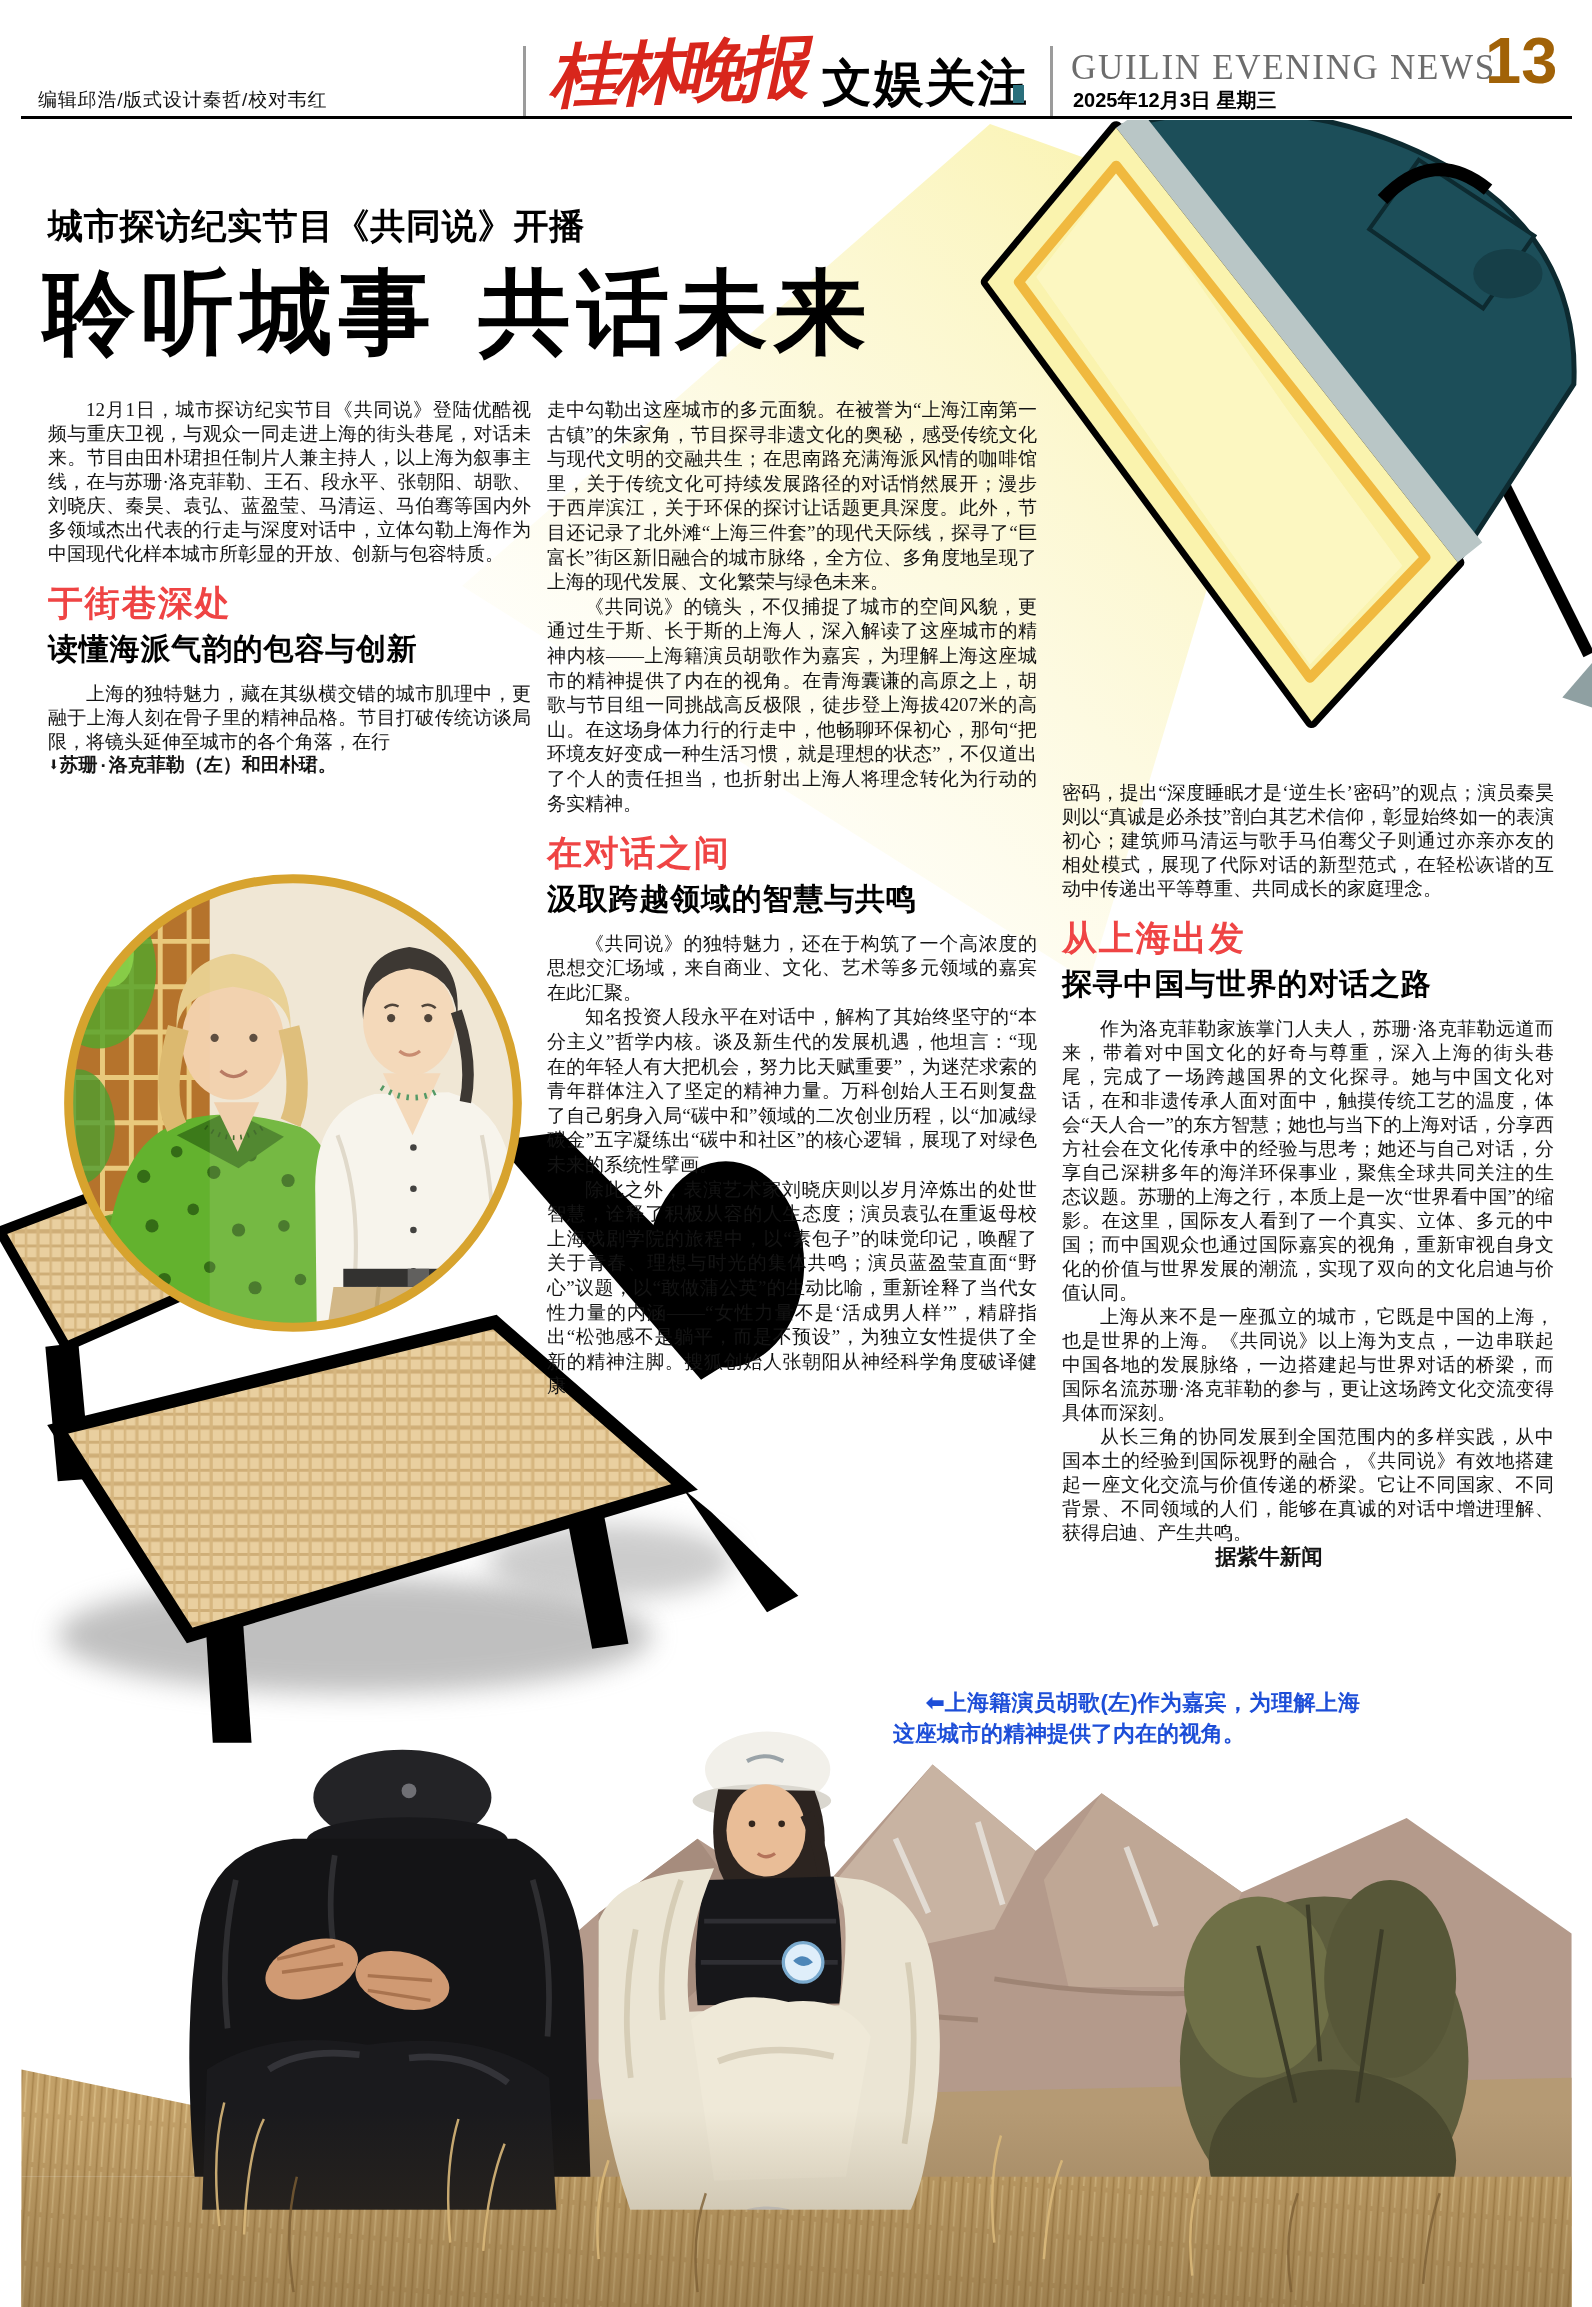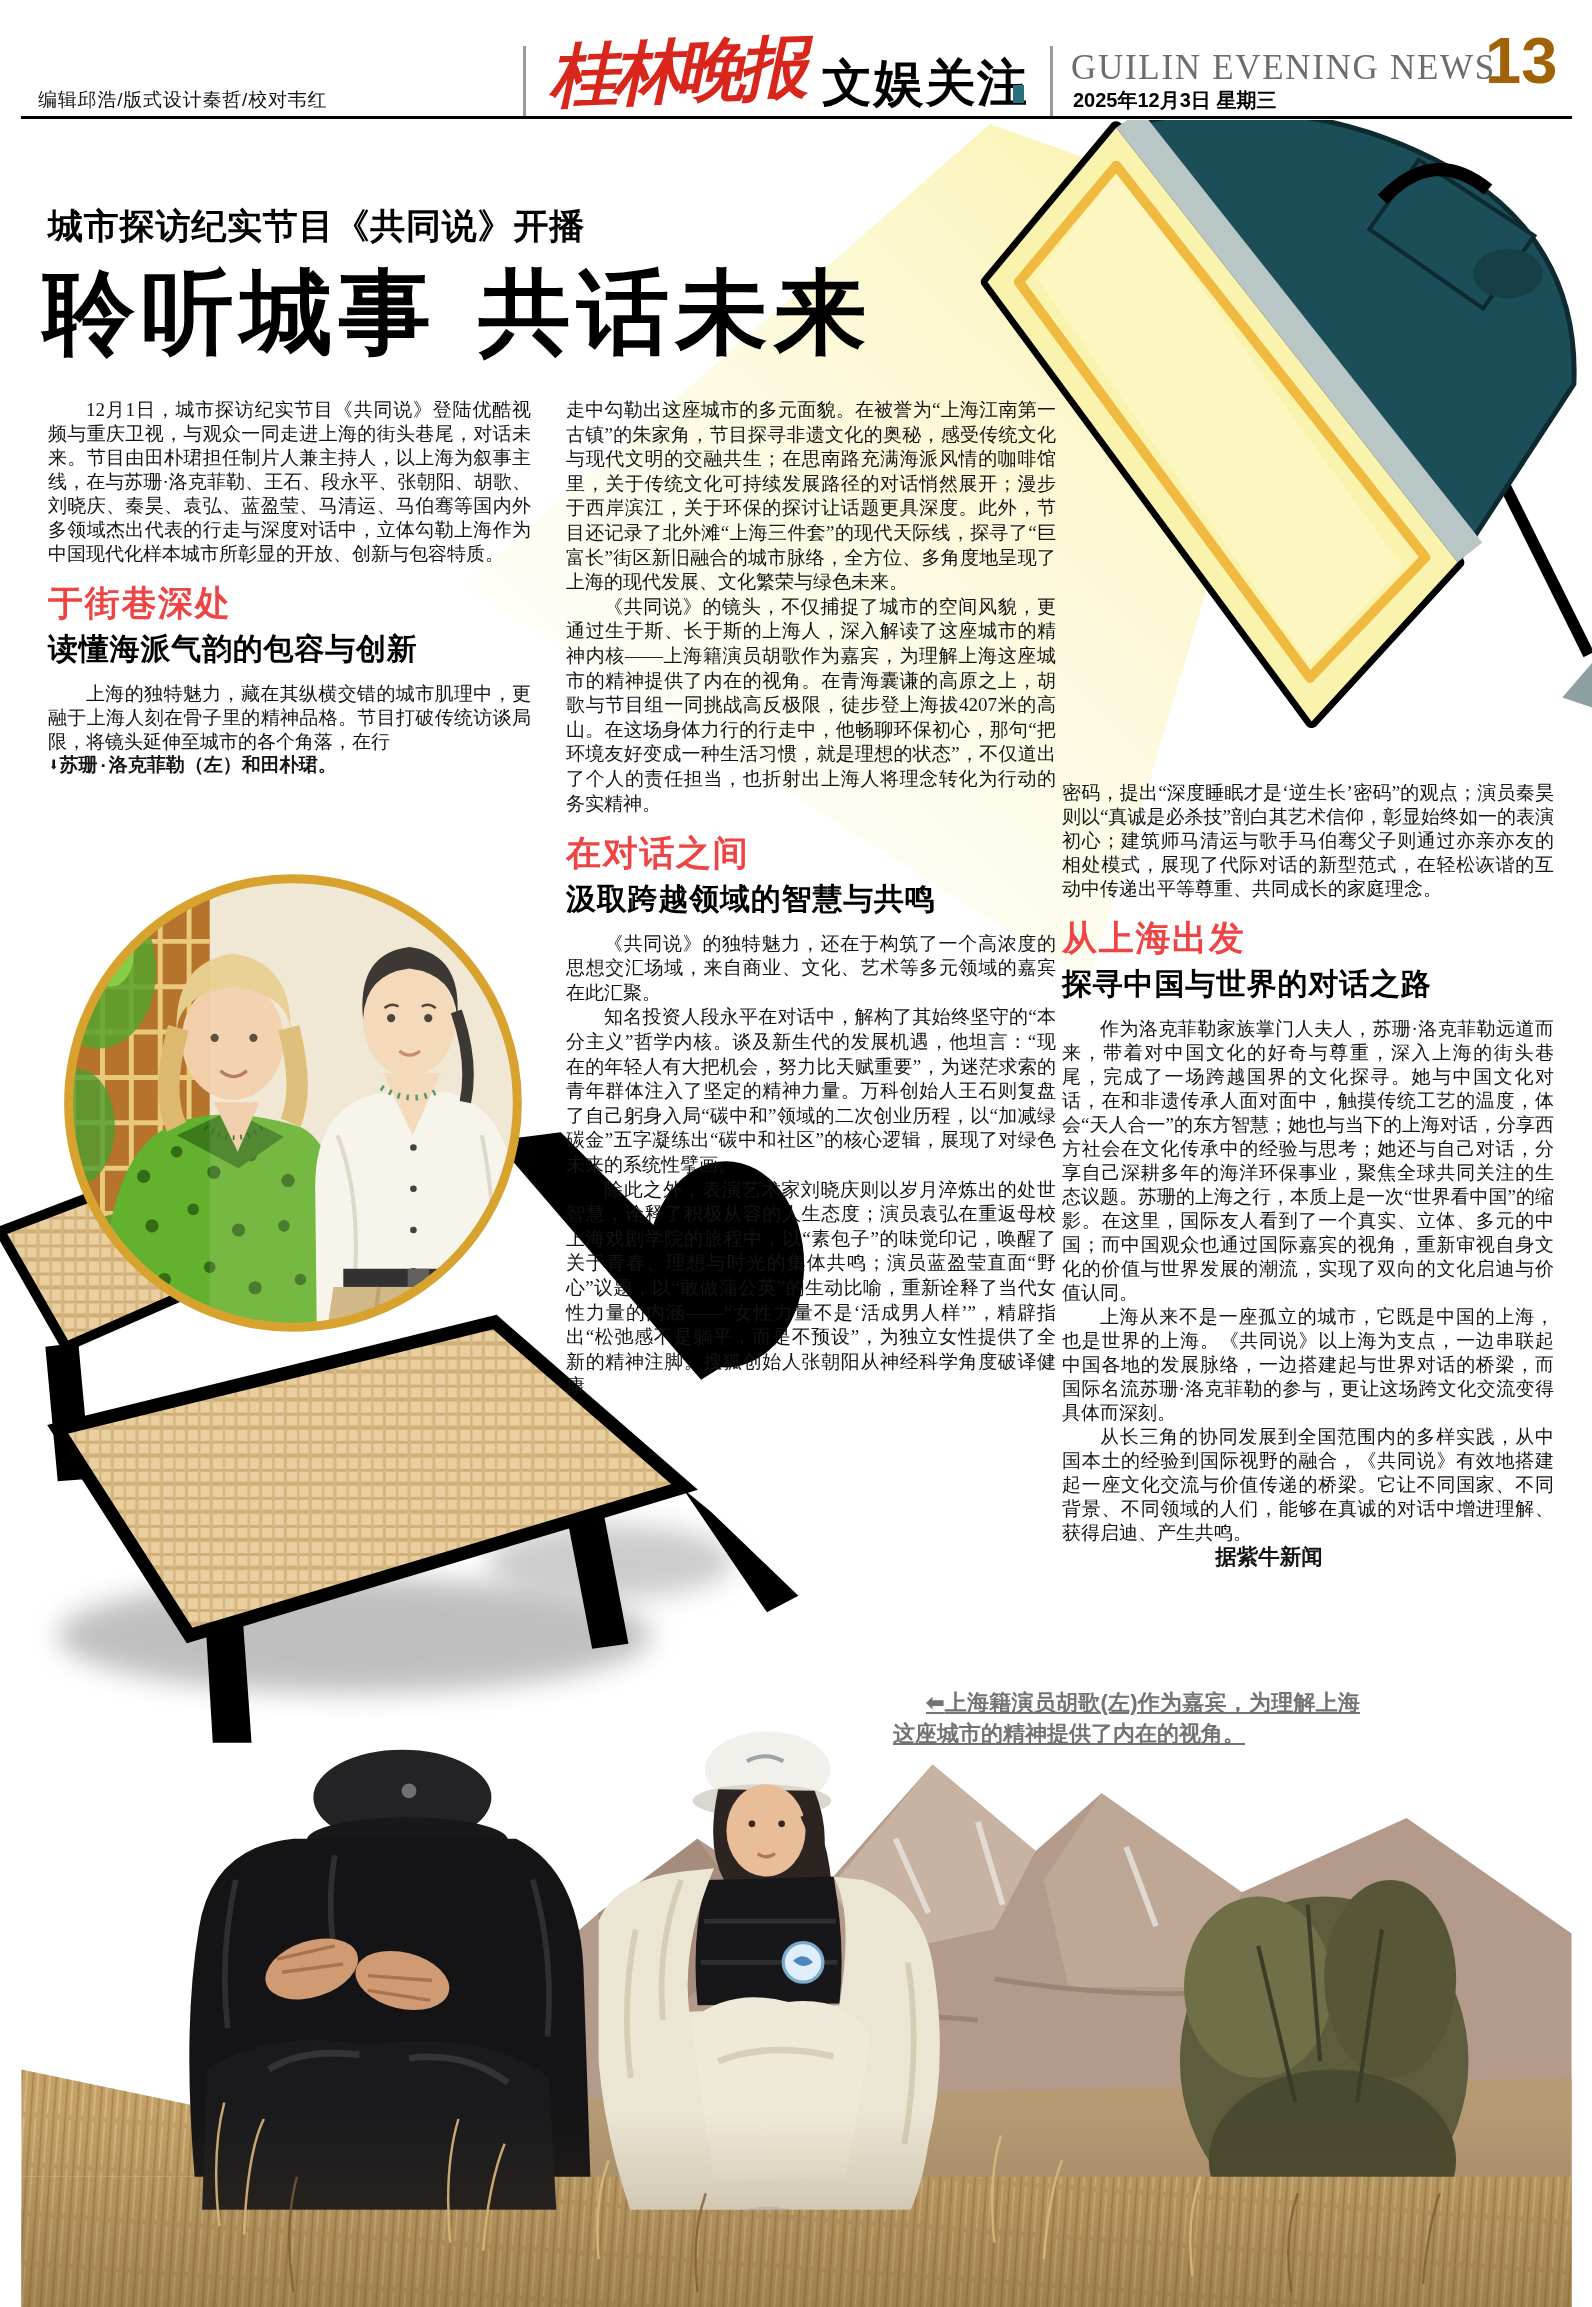--- a/index.html
+++ b/index.html
@@ -32,29 +32,29 @@
   .headline .gap{display:inline-block;width:41px;}
   
   .col{position:absolute;z-index:3;font-size:19px;line-height:24px;text-align:justify;color:#141414;}
   .col p{margin:0;text-indent:2em;}
   .col p.noindent{text-indent:0;}
   .h-orange{font-family:"Liberation Sans",sans-serif;font-weight:900;font-size:35px;line-height:38px;
             color:#ef4444;margin:18px 0 0;text-indent:0;letter-spacing:1.7px;}
   .h-sub{font-family:"Liberation Sans",sans-serif;font-weight:900;font-size:30px;line-height:33px;
          color:#000;margin:10px 0 16.5px;text-indent:0;letter-spacing:0.8px;}
   .col1{left:48px;top:398px;width:483px;}
-  .col2{left:566px;top:398px;width:490px;line-height:24.6px;}
+  .col2{left:547px;top:398px;width:490px;line-height:24.6px;}
   .col3{left:1062px;top:781px;width:492px;line-height:24px;}
   .photo-cap{font-family:Liberation Mono, monospace;font-weight:700;font-size:19px;
              margin-top:13.2px;text-align:left;text-indent:0 !important;}
   .attribution{font-family:"Liberation Sans",sans-serif;font-weight:700;font-size:21.5px;
                text-align:center;padding-right:78px;margin-top:6.6px;text-indent:0 !important;}
   .bottom-cap{position:absolute;left:893px;top:1688px;width:467px;z-index:6;
               font-family:"Liberation Sans",sans-serif;font-weight:700;font-size:22px;
-              line-height:30.5px;color:#737373;text-indent:33px;text-align:justify;text-decoration:underline;}
+              line-height:30.5px;color:#1d4ed8;text-indent:33px;text-align:justify;}
   
   .beam{position:absolute;left:462px;top:124px;z-index:0;}
   .lamp{position:absolute;left:957px;top:120px;z-index:1;}
   .chairs{position:absolute;left:0px;top:1132px;z-index:1;}
   .circlephoto{position:absolute;left:53px;top:863px;z-index:2;}
   .bigphoto{position:absolute;left:20.6px;top:1715px;z-index:1;}
 </style>
 </head>
 <body>
 

